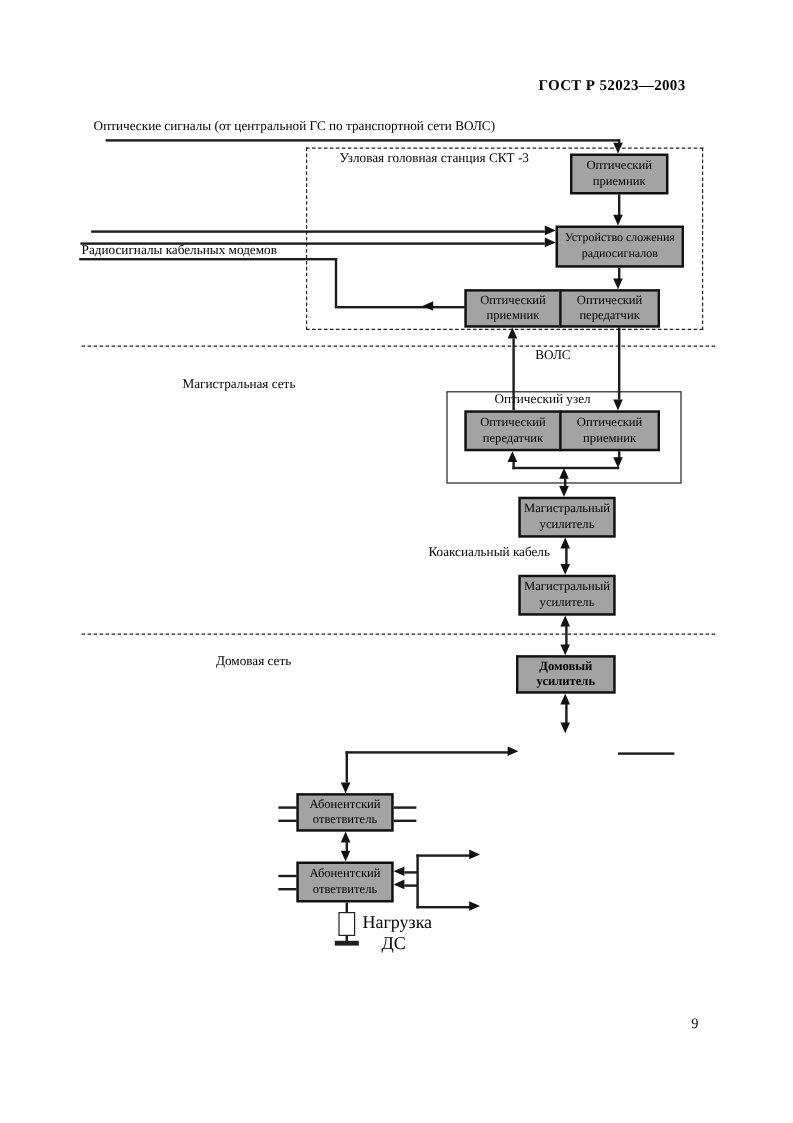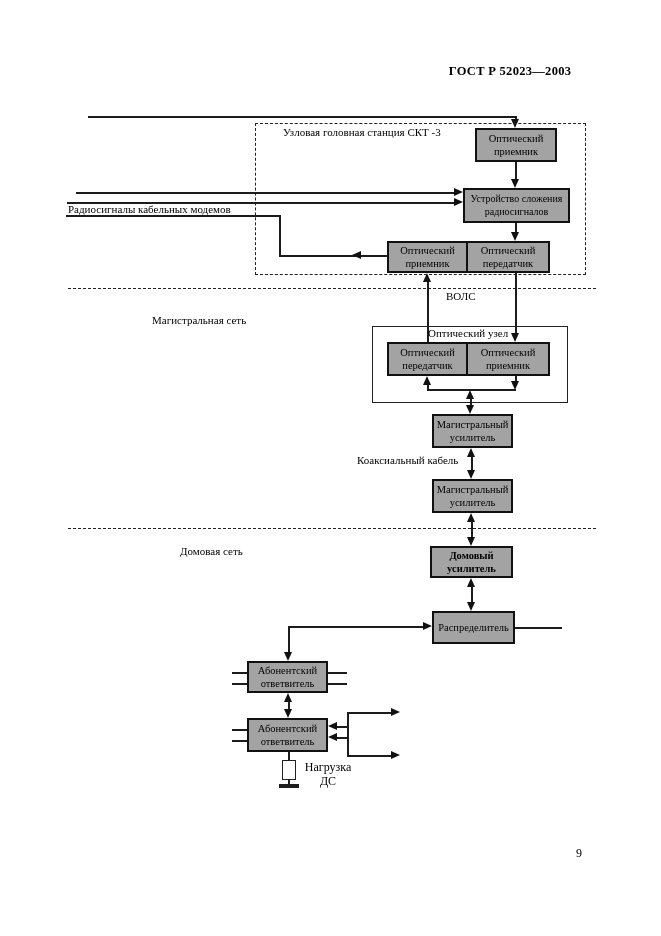--- a/index.html
+++ b/index.html
@@ -19,30 +19,31 @@
   .dash-h{position:absolute;height:0;border-top:1.5px dashed #222;}
   .arr{position:absolute;width:0;height:0;}
   .arr.down{border-left:4.5px solid transparent;border-right:4.5px solid transparent;border-top:9px solid #111;}
   .arr.up{border-left:4.5px solid transparent;border-right:4.5px solid transparent;border-bottom:9px solid #111;}
   .arr.right{border-top:4.5px solid transparent;border-bottom:4.5px solid transparent;border-left:9px solid #111;}
   .arr.left{border-top:4.5px solid transparent;border-bottom:4.5px solid transparent;border-right:9px solid #111;}
   .frame-dashed{position:absolute;border:1.5px dashed #222;box-sizing:border-box;background:transparent;}
   .frame-thin{position:absolute;border:1.5px solid #222;box-sizing:border-box;background:transparent;}
   .header{position:absolute;font-weight:bold;font-size:12.5px;letter-spacing:.3px;}
   .caption{position:absolute;font-size:11px;text-align:center;}
-  .small-center{position:absolute;font-size:12px;text-align:center;line-height:1.2;}
+  .small-center{position:absolute;font-size:15px;text-align:center;line-height:1.2;}
 </style>
 </head>
 <body>
 
 <div id="page">
 
   <div class="header" style="left:420px;top:64px;width:180px;text-align:center;">ГОСТ Р 52023—2003</div>
   <div class="lbl" style="left:576px;top:846px;font-size:12px;">9</div>
 
+  <div class="lbl" style="left:78px;top:99px;">Оптические сигналы  (от центральной ГС по транспортной сети ВОЛС)</div>
   <div class="hl" style="left:88px;top:116px;width:428px;"></div>
   <div class="vl" style="left:515px;top:116px;height:6px;"></div>
   <div class="arr down" style="left:511px;top:119px;"></div>
 
   <div class="frame-dashed" style="left:255px;top:123px;width:331px;height:152px;"></div>
   <div class="lbl" style="left:283px;top:126px;">Узловая головная станция СКТ -3</div>
 
   <div class="box" style="left:475px;top:128px;width:82px;height:34px;">Оптический приемник</div>
   <div class="vl" style="left:515px;top:162px;height:18px;"></div>
   <div class="arr down" style="left:511px;top:179px;"></div>
@@ -70,21 +71,21 @@
   <div class="lbl" style="left:446px;top:290px;font-family:Liberation Serif, serif;">ВОЛС</div>
 
   <div class="arr up" style="left:423px;top:273px;"></div>
   <div class="vl" style="left:427px;top:282px;height:60px;"></div>
   <div class="vl" style="left:515px;top:273px;height:60px;"></div>
   <div class="arr down" style="left:511px;top:333px;"></div>
 
   <div class="lbl" style="left:152px;top:314px;text-align:center;">Магистральная сеть</div>
 
   <div class="frame-thin" style="left:372px;top:326px;width:196px;height:77px;"></div>
-  <div class="lbl" style="left:428px;top:327px;">Оптический узел</div>
+  <div class="lbl" style="left:412px;top:327px;">Оптический узел</div>
   <div class="box" style="left:387px;top:342px;width:81px;height:34px;">Оптический передатчик</div>
   <div class="box" style="left:466px;top:342px;width:84px;height:34px;">Оптический приемник</div>
 
   <div class="arr up" style="left:423px;top:376px;"></div>
   <div class="vl" style="left:427px;top:385px;height:6px;"></div>
   <div class="hl" style="left:427px;top:389px;width:89px;"></div>
   <div class="vl" style="left:515px;top:376px;height:6px;"></div>
   <div class="arr down" style="left:511px;top:381px;"></div>
   <div class="arr up" style="left:466px;top:390px;"></div>
   <div class="vl" style="left:470px;top:398px;height:8px;"></div>
@@ -104,21 +105,20 @@
   <div class="arr down" style="left:467px;top:537px;"></div>
 
   <div class="dash-h" style="left:68px;top:528px;width:528px;"></div>
   <div class="lbl" style="left:180px;top:545px;">Домовая  сеть</div>
 
   <div class="box" style="left:430px;top:546px;width:83px;height:32px;font-weight:bold;">Домовый усилитель</div>
   <div class="arr up" style="left:467px;top:578px;"></div>
   <div class="vl" style="left:471px;top:586px;height:17px;"></div>
   <div class="arr down" style="left:467px;top:602px;"></div>
 
-  <div class="box" style="left:432px;top:611px;width:83px;height:33px;">Распределитель</div>
   <div class="hl" style="left:288px;top:626px;width:136px;"></div>
   <div class="arr right" style="left:423px;top:622px;"></div>
   <div class="hl" style="left:515px;top:627px;width:47px;"></div>
   <div class="vl" style="left:288px;top:626px;height:26px;"></div>
   <div class="arr down" style="left:284px;top:652px;"></div>
 
   <div class="box" style="left:247px;top:661px;width:81px;height:32px;">Абонентский ответвитель</div>
   <div class="hl" style="left:232px;top:672px;width:15px;"></div>
   <div class="hl" style="left:232px;top:683px;width:15px;"></div>
   <div class="hl" style="left:328px;top:672px;width:19px;"></div>

